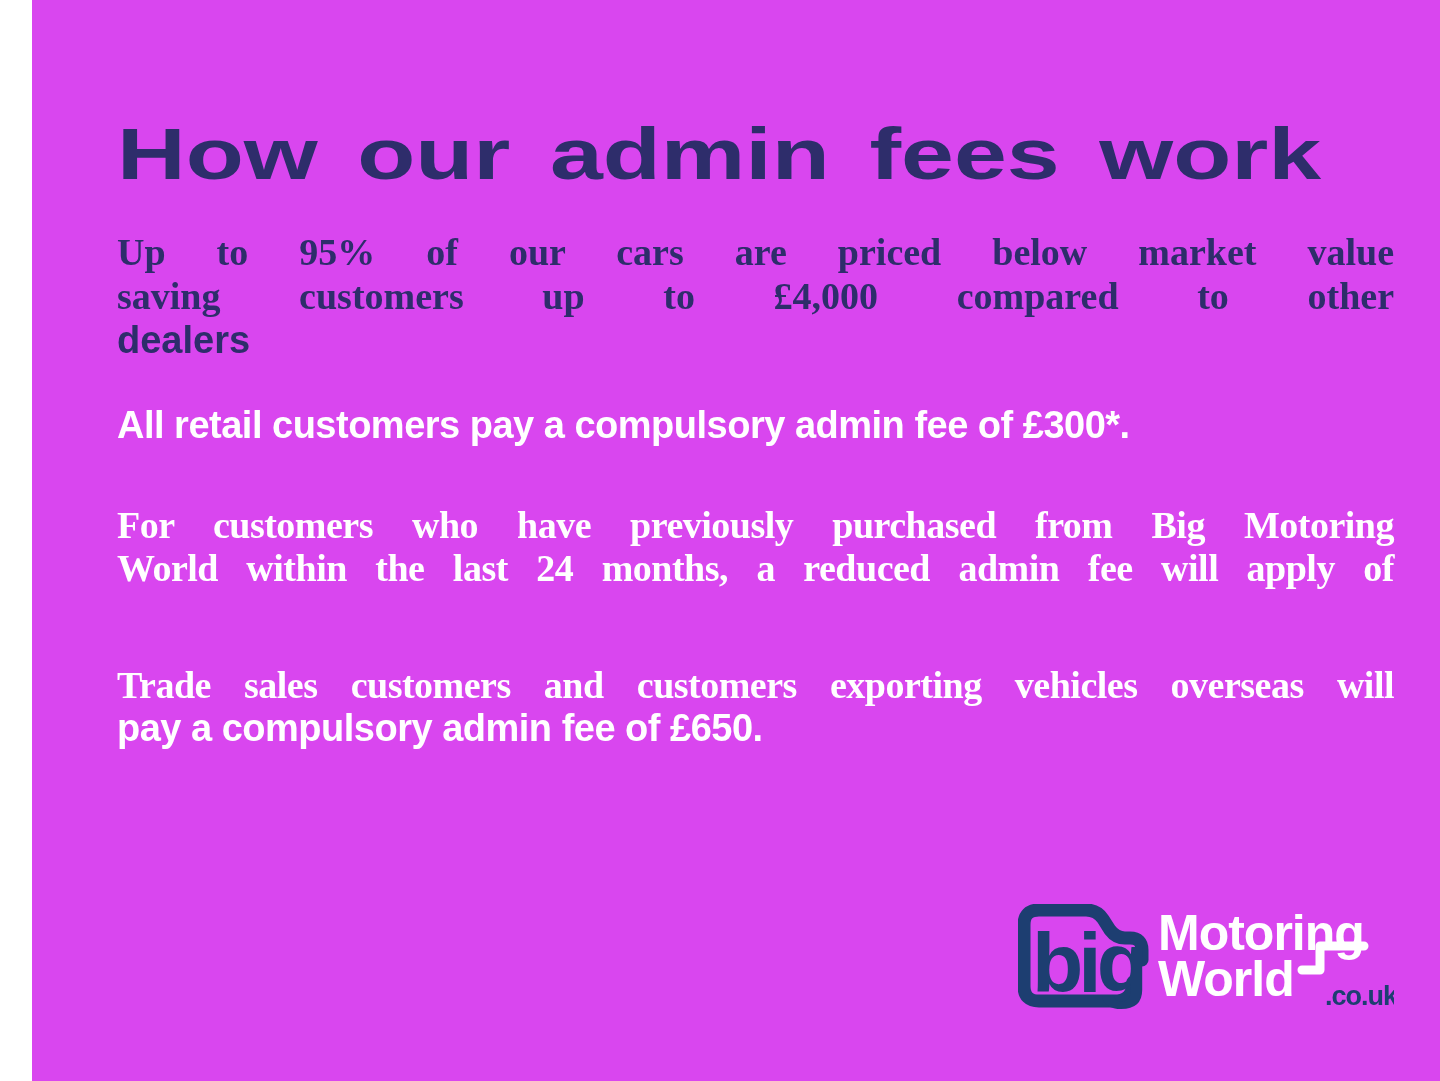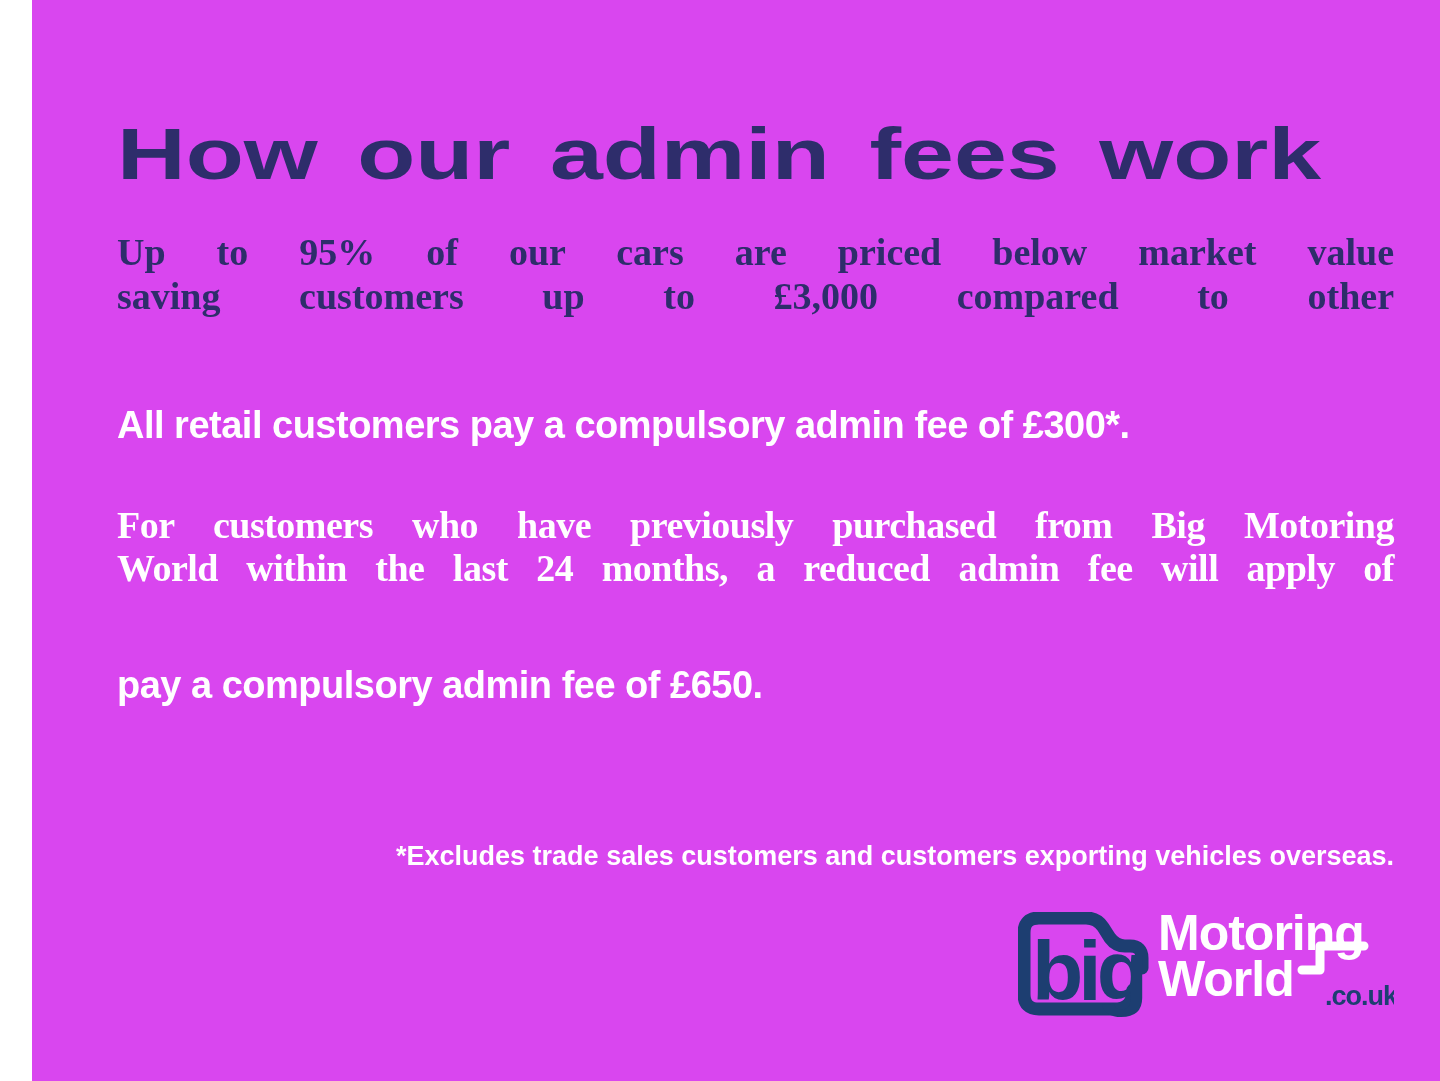--- a/index.html
+++ b/index.html
@@ -69,51 +69,52 @@
     line-height: 32px;
     color: #ffffff;
     text-align: right;
   }
 
   .logo {
     position: absolute;
     left: 986px;
     top: 904px;
     display: flex;
-    align-items: flex-end;
+    align-items: flex-start;
     gap: 6px;
   }
   .logo .wordmark { margin-top: 6px; }
 </style>
 </head>
 <body>
 
 <div class="poster">
 
   <h1 class="title">How our admin fees work</h1>
 
   <div class="subtitle">
     <span class="line just">Up to 95% of our cars are priced below market value</span>
-    <span class="line just">saving customers up to £3,000 compared to other</span>
+    <span class="line just">saving customers up to £4,000 compared to other</span>
+    <span class="line">dealers</span>
   </div>
 
   <div class="bodytext p1">
     <span class="line">All retail customers pay a compulsory admin fee of £300*.</span>
   </div>
 
   <div class="bodytext p2">
     <span class="line just">For customers who have previously purchased from Big Motoring</span>
     <span class="line just">World within the last 24 months, a reduced admin fee will apply of</span>
   </div>
 
   <div class="bodytext p3">
+    <span class="line just">Trade sales customers and customers exporting vehicles overseas will</span>
     <span class="line">pay a compulsory admin fee of £650.</span>
   </div>
 
-  <div class="footnote">*Excludes trade sales customers and customers exporting vehicles overseas.</div>
 
   <div class="logo">
 
     <svg class="carmark" width="134" height="110" viewBox="0 0 134 110" aria-hidden="true">
       <path d="M 115 78 Q 115 97 96 97 L 21 97 Q 6 97 6 82 L 6 21 Q 6 6 21 6 L 68 6 Q 79 6 85 15 L 92 26 Q 98 34 107 34 L 112 34 Q 124 34 124 46 L 124 56" fill="none" stroke="#1d3e71" stroke-width="13" stroke-linecap="round" stroke-linejoin="round"></path>
       <text x="14" y="88" font-family="Liberation Sans, sans-serif" font-size="84" font-weight="bold" letter-spacing="-5" fill="#1d3e71">big</text>
     </svg>
 
     <svg class="wordmark" width="236" height="112" viewBox="0 0 236 112" aria-hidden="true">
       <text x="0" y="40" font-family="Liberation Sans, sans-serif" font-size="50" font-weight="bold" letter-spacing="-1" fill="#ffffff">Motoring</text>

